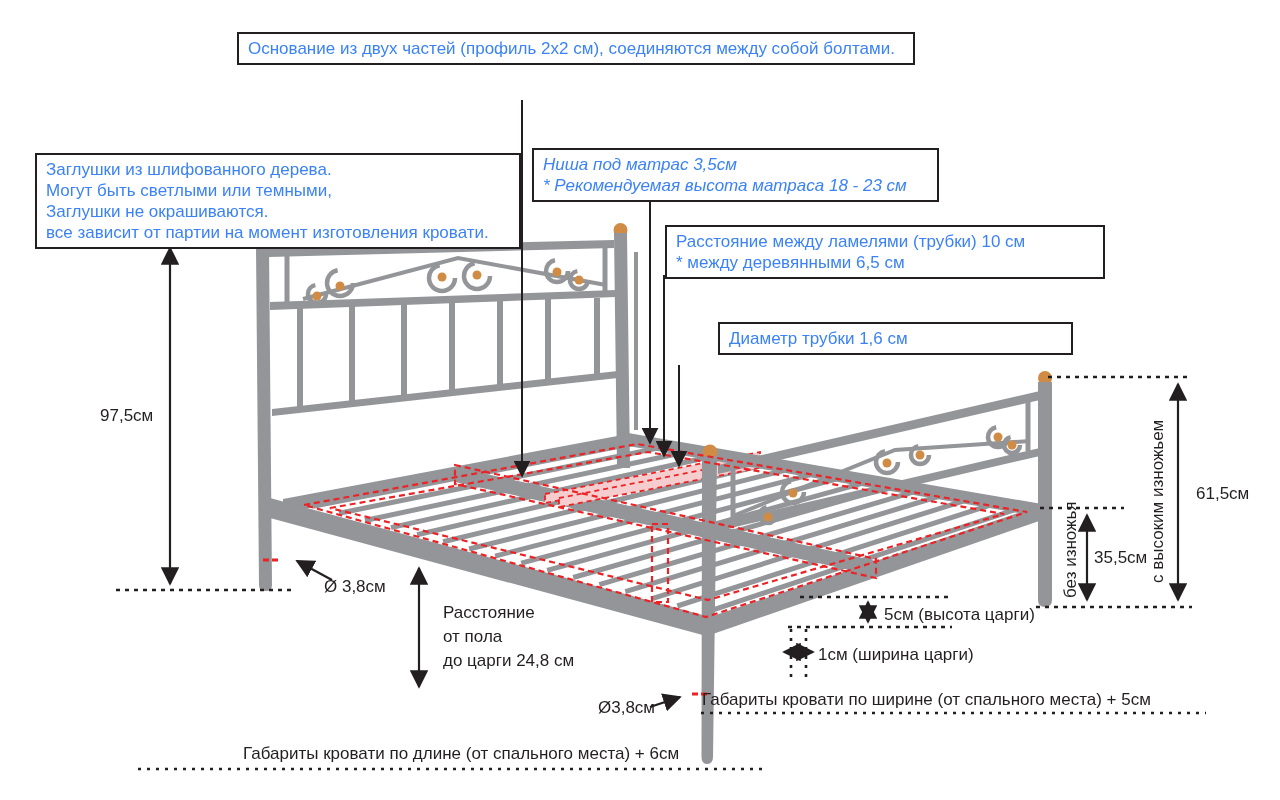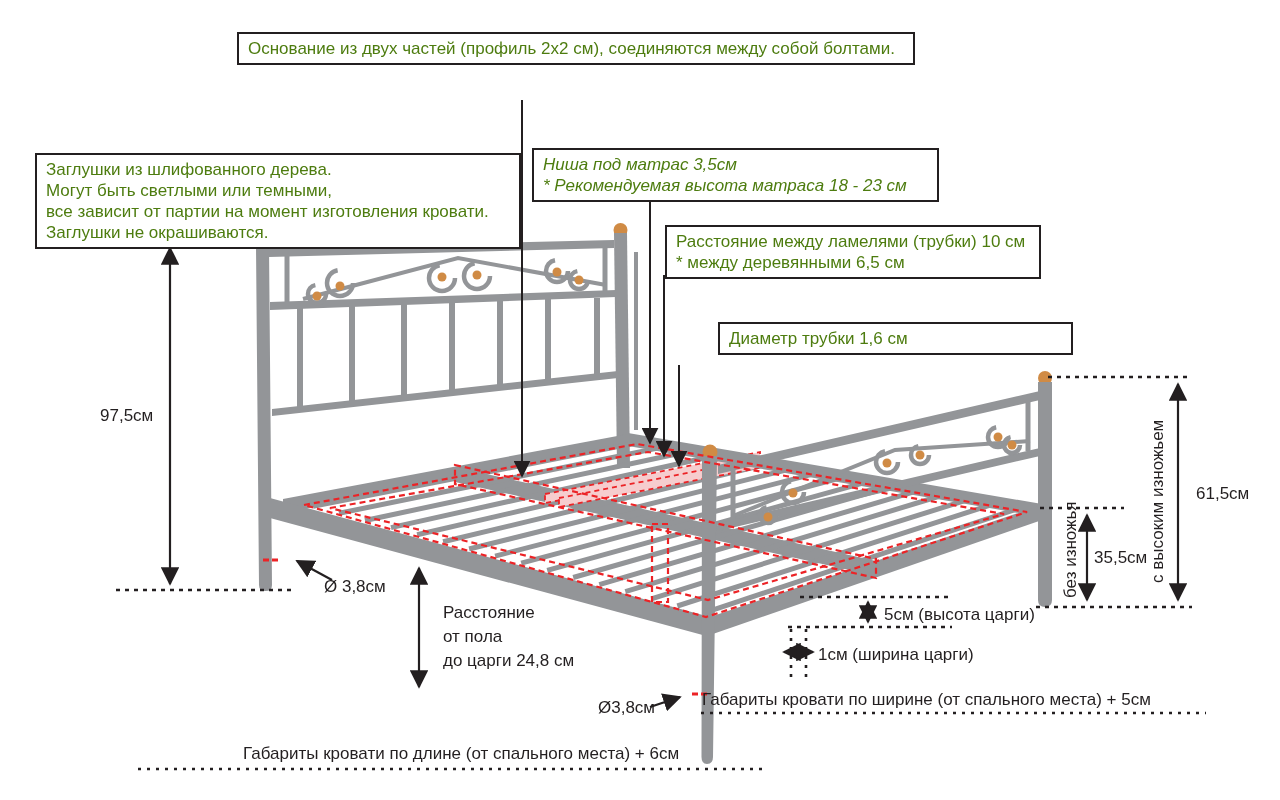--- a/index.html
+++ b/index.html
@@ -1,20 +1,20 @@
 <!DOCTYPE html>
 <html><head>
 <meta charset="utf-8">
 <style>
   html,body{margin:0;padding:0;background:#fff;}
   #stage{position:relative;width:1280px;height:800px;background:#fff;overflow:hidden;
          font-family:"Liberation Sans", sans-serif;color:#231f20;}
   #drawing{position:absolute;left:0;top:0;}
   .note-box{position:absolute;background:#fff;border:2px solid #231f20;
-            padding:4px 9px;font-size:17px;line-height:21px;color:#4d7c0f;box-sizing:border-box;}
+            padding:4px 9px;font-size:17px;line-height:21px;color:#3b82f6;box-sizing:border-box;}
   .note-box div{white-space:nowrap;}
   svg text{font-family:"Liberation Sans", sans-serif;font-size:17px;fill:#231f20;}
   .dash{stroke:#231f20;stroke-width:2.6;stroke-dasharray:4 5;fill:none;}
   .dot{stroke:#231f20;stroke-width:2.6;stroke-dasharray:3 6;fill:none;}
   .dim{stroke:#231f20;stroke-width:2.2;fill:none;}
   .leader{stroke:#231f20;stroke-width:2;fill:none;}
   .gray{fill:#939598;}
   .gbar{stroke:#939598;fill:none;}
   .curl{stroke:#939598;stroke-width:4.5;fill:none;}
   .ball{fill:#d08b45;}
@@ -209,30 +209,30 @@
   </g>
 </svg>
 
 <div class="note-box" style="left:237px;top:32px;width:678px;">
   <div>Основание из двух частей (профиль 2х2 см), соединяются между собой болтами.</div>
 </div>
 
 <div class="note-box" style="left:35px;top:122px;width:486px;margin-top:31px;">
   <div>Заглушки из шлифованного дерева.</div>
   <div>Могут быть светлыми или темными,</div>
+  <div>Заглушки не окрашиваются.</div>
   <div>все зависит от партии на момент изготовления кровати.</div>
-  <div>Заглушки не окрашиваются.</div>
 </div>
 
 <div class="note-box" style="left:532px;top:148px;width:407px;font-style:italic;">
   <div>Ниша под матрас 3,5см</div>
   <div>* Рекомендуемая высота матраса 18 - 23 см</div>
 </div>
 
-<div class="note-box" style="left:665px;top:225px;width:376px;">
+<div class="note-box" style="left:665px;top:225px;width:440px;">
   <div>Расстояние между ламелями (трубки) 10 см</div>
   <div>* между деревянными 6,5 см</div>
 </div>
 
 <div class="note-box" style="left:678px;top:322px;width:355px;margin-left:40px;">
   <div>Диаметр трубки 1,6 см</div>
 </div>
 
 </div>
 

